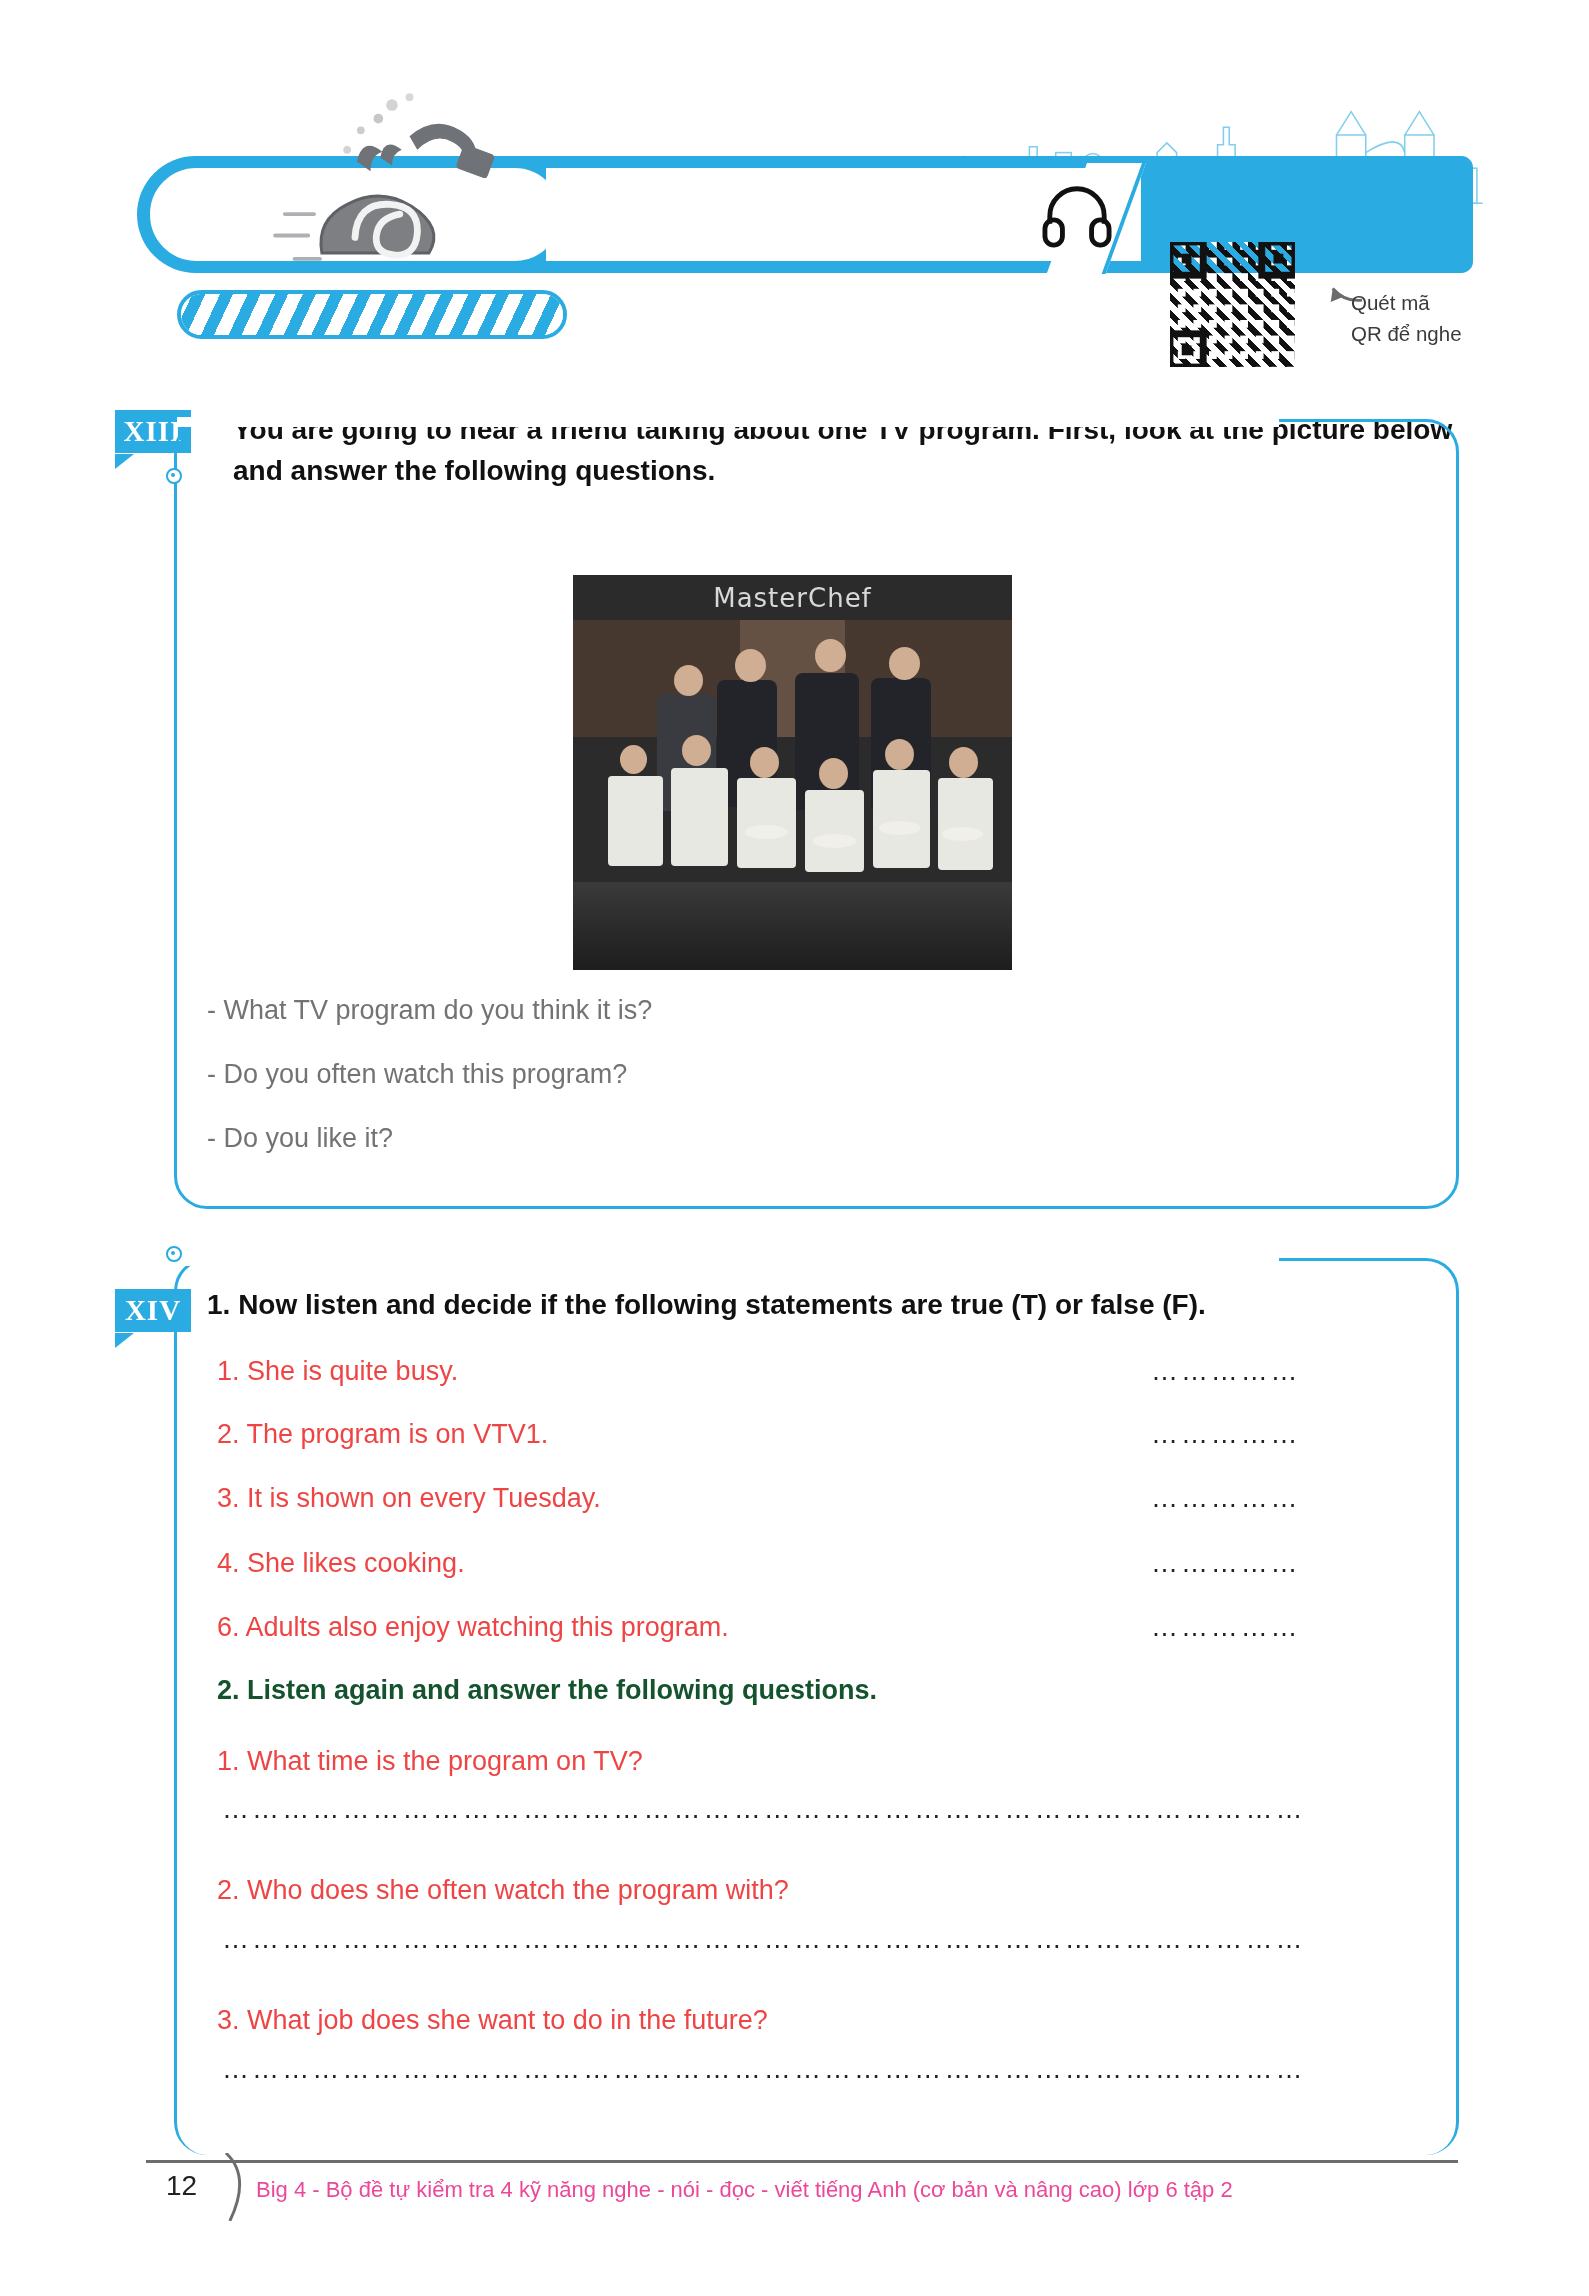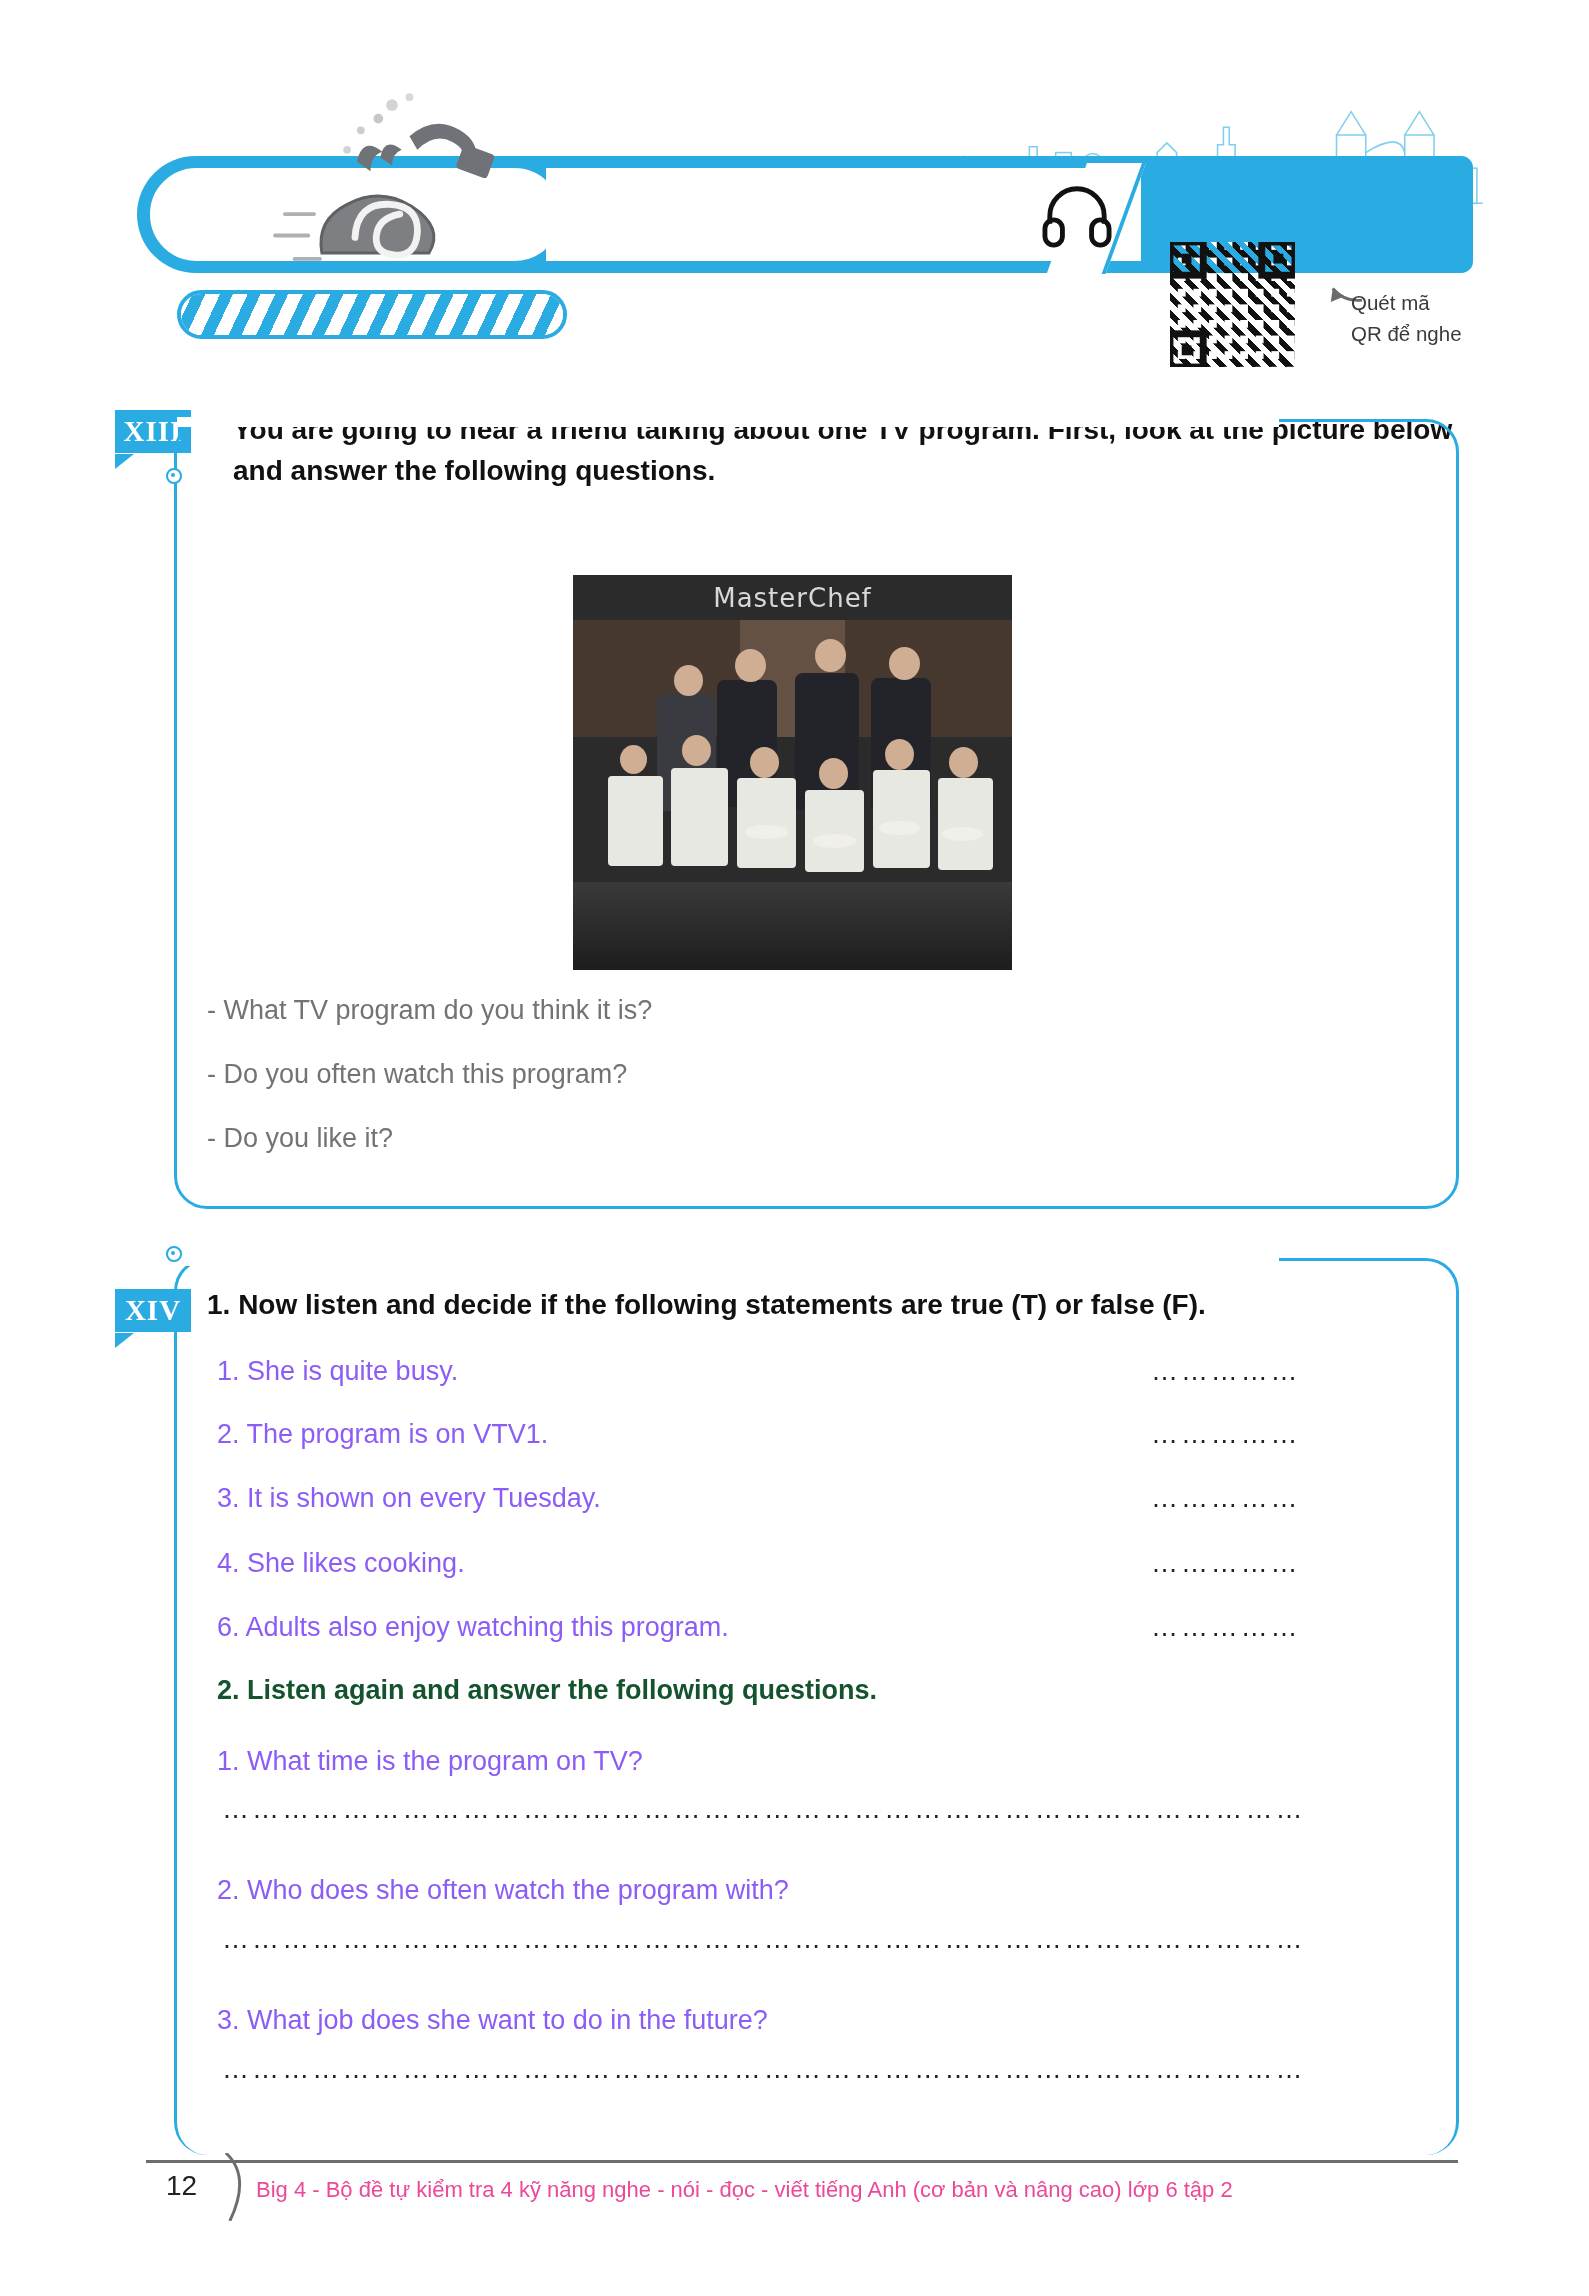--- a/index.html
+++ b/index.html
@@ -272,21 +272,21 @@
   
   .bullet-line {
     position: absolute;
     font-size: 27px;
     color: #737373;
     font-family: "Liberation Sans", sans-serif;
   }
   .list-item {
     position: absolute;
     font-size: 27px;
-    color: #8b5cf6;
+    color: #ef4444;
   }
   .dots-short {
     position: absolute;
     font-size: 27px;
     letter-spacing: 2.9px;
     color: #222;
   }
   .dots-long {
     position: absolute;
     font-size: 27px;

